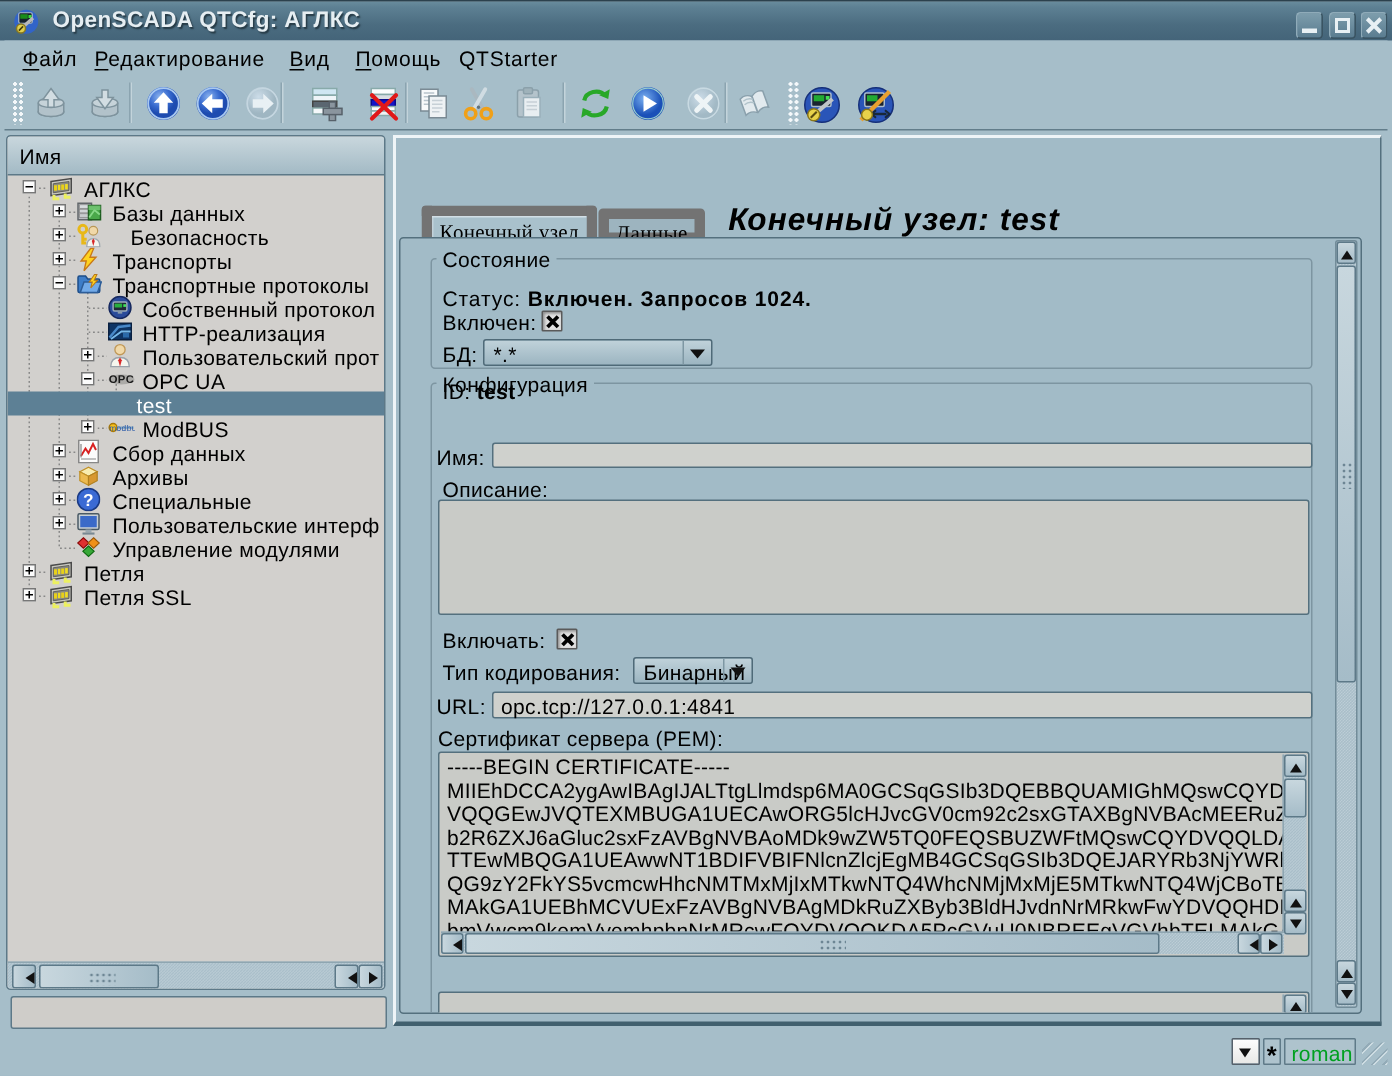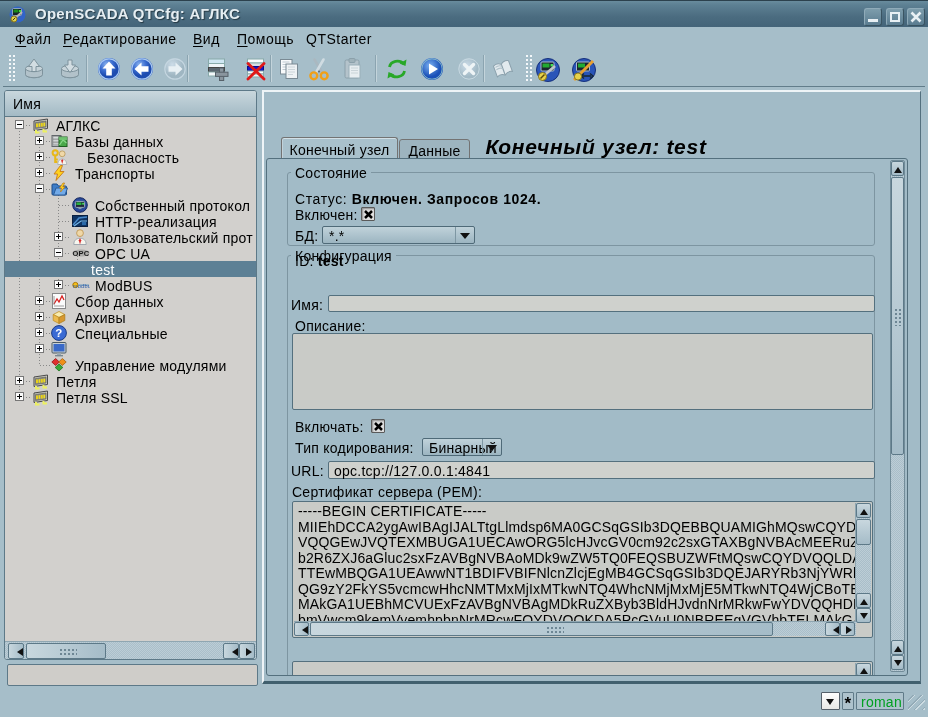--- a/index.html
+++ b/index.html
@@ -48,21 +48,21 @@
 #treehsb { position:absolute; left:0px; top:550px; width:251px; height:19px; background:#aabfca; border-top:1px solid #8fa6b1; background-image:linear-gradient(45deg,#bccdd6 25%,rgba(0,0,0,0) 25%,rgba(0,0,0,0) 75%,#bccdd6 75%),linear-gradient(45deg,#bccdd6 25%,rgba(0,0,0,0) 25%,rgba(0,0,0,0) 75%,#bccdd6 75%);background-position:0 0,1px 1px;background-size:2px 2px;}
 
 
 #blbox { position:absolute; left:7px; top:664px; width:251px; height:22px; background:#cfcdc9; border:1px solid #5d7988; border-radius:2px; }
 
 
 #rpanel { position:absolute; left:262px; top:90px; width:659px; height:594px;
   background:#a2bbc7; border-left:2px solid #eef4f7; border-top:2px solid #eef4f7;
   border-right:1px solid #54707e; border-bottom:3px solid #41606e; }
 #rtitle { position:absolute; left:267px; top:99px; width:658px; text-align:center; font-size:21px; font-weight:bold; font-style:italic; letter-spacing:0.7px;margin-top:36px; }
-.tab { position:absolute; border:1px solid #737373; border-radius:3px 3px 0 0; }
+.tab { position:absolute; border:7px solid #737373; border-radius:3px 3px 0 0;font-family:Liberation Serif, serif; }
 .tab span { position:absolute; left:0; width:100%; text-align:center; }
 #scrollarea { position:absolute; left:266px; top:158px; width:642px; height:518px;
   border:1px solid #54707e; border-radius:3px; background:#a2bbc7; overflow:hidden; }
 
 
 .gbox { position:absolute; border:1px solid #7d95a1; border-radius:3px; }
 .gtitle { position:absolute; top:-8px; background:#a2bbc7; padding:0 4px; }
 
 
 .field { position:absolute; background:#cfd1cd; border:1px solid #54707e; border-radius:2px; height:17px; }
@@ -335,20 +335,21 @@
           </svg></span>
         <span class="txt" style="left:70px">Транспорты</span>
       </div>
   <div class="trow" style="top:90px">
         <div class="exp" style="left:30px"></div>
         <span class="abs ticn" style="left:46px" id="i-prot"><svg width="17" height="16" viewBox="0 0 17 16">
             <path d="M1 4 a1 1 0 0 1 1-1 h4 l1.5 2 h7 a1 1 0 0 1 1 1 v7 a1 1 0 0 1 -1 1 h-12.5 a1 1 0 0 1 -1-1 z" fill="#3d7dc8" stroke="#1d4d88"></path>
             <path d="M2.5 14 L5 7 h11.5 L14 14 z" fill="#72aae8" stroke="#2d5d98"></path>
             <path d="M12 2 L8.5 7 h2 L9.5 11 L14 5.8 h-2.2 L13.6 2 z" fill="#ffd21e" stroke="#b87818" stroke-width="0.7"></path>
           </svg></span>
+        <span class="txt" style="left:70px">Транспортные протоколы</span>
       </div>
   <div class="trow" style="top:106px">
         <span class="abs ticn" style="left:67px" id="i-self"><svg width="16" height="16" viewBox="0 0 16 16">
             <circle cx="8" cy="8" r="7.3" fill="#2a4a9a" stroke="#16285e"></circle>
             <rect x="3.4" y="4.4" width="9.2" height="6" rx="1" fill="#202838" stroke="#9ab"></rect>
             <rect x="4.4" y="5.4" width="5" height="2.6" fill="#27ae3f"></rect>
             <rect x="10.2" y="5.8" width="1.8" height="1.8" fill="#42e05a"></rect>
             <rect x="6.5" y="10.5" width="3" height="1.6" fill="#8899aa"></rect>
           </svg></span>
         <span class="txt" style="left:90px">Собственный протокол</span>
@@ -419,20 +420,21 @@
         <span class="txt" style="left:70px">Специальные</span>
       </div>
   <div class="trow" style="top:250px">
         <div class="exp plus" style="left:30px"></div>
         <span class="abs ticn" style="left:46px" id="i-ui"><svg width="16" height="16" viewBox="0 0 16 16">
             <rect x="1" y="1.5" width="14" height="10.5" rx="1" fill="#c8d0d4" stroke="#4a5a64"></rect>
             <rect x="2.5" y="3" width="11" height="7.5" fill="#3a6ac8"></rect>
             <rect x="6" y="12" width="4" height="2" fill="#9aa8b0"></rect>
             <rect x="4" y="14" width="8" height="1.4" fill="#788892"></rect>
           </svg></span>
+        <span class="txt" style="left:70px">Пользовательские интерф</span>
       </div>
   <div class="trow" style="top:266px">
         <span class="abs ticn" style="left:46px" id="i-mod"><svg width="16" height="16" viewBox="0 0 16 16">
             <path d="M4.6 1.5 L8.4 5 L4.6 8.5 L0.8 5 z" fill="#e03030" stroke="#8a0a0a" stroke-width="0.7"></path>
             <path d="M11.4 1.5 L15.2 5 L11.4 8.5 L7.6 5 z" fill="#f09018" stroke="#9a5808" stroke-width="0.7"></path>
             <path d="M8 7 L11.8 10.5 L8 14 L4.2 10.5 z" fill="#38a838" stroke="#0e6a10" stroke-width="0.7"></path>
           </svg></span>
         <span class="txt" style="left:70px">Управление модулями</span>
       </div>
   <div class="trow" style="top:282px">

